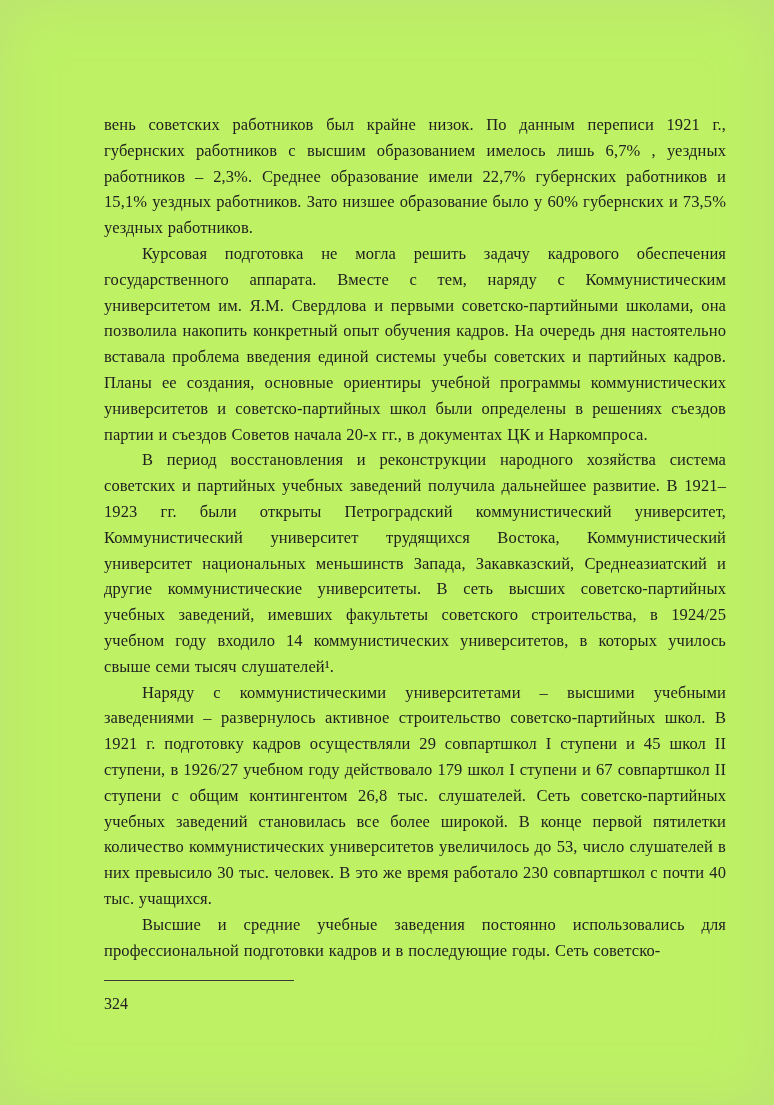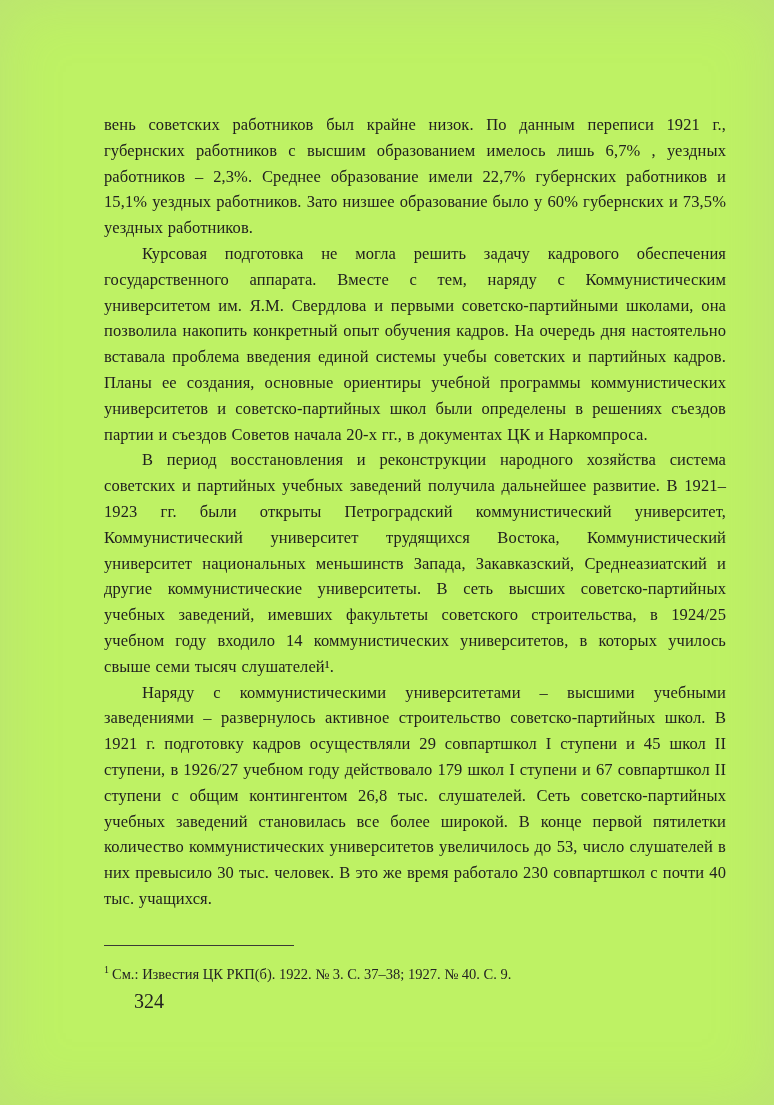--- a/index.html
+++ b/index.html
@@ -57,36 +57,35 @@
     font-size: 14.5px;
     line-height: 20px;
   }
   .footnote sup {
     font-size: 10px;
     vertical-align: super;
     margin-right: 3px;
   }
   .page-number {
     margin-top: 6px;
-    font-size: 20px;
+    font-size: 16px;
     color: #232220;
-    margin-left: 30px;
   }
 </style>
 </head>
 <body>
 
 <div class="sheet">
 
   <div class="text-block">
     <p class="para no-indent">вень советских работников был крайне низок. По данным переписи 1921 г., губернских работников с высшим образованием имелось лишь 6,7% , уездных работников – 2,3%. Среднее образование имели 22,7% губернских работников и 15,1% уездных работников. Зато низшее образование было у 60% губернских и 73,5% уездных работников.</p>
     <p class="para">Курсовая подготовка не могла решить задачу кадрового обеспечения государственного аппарата. Вместе с тем, наряду с Коммунистическим университетом им. Я.М. Свердлова и первыми советско-партийными школами, она позволила накопить конкретный опыт обучения кадров. На очередь дня настоятельно вставала проблема введения единой системы учебы советских и партийных кадров. Планы ее создания, основные ориентиры учебной программы коммунистических университетов и советско-партийных школ были определены в решениях съездов партии и съездов Советов начала 20-х гг., в документах ЦК и Наркомпроса.</p>
     <p class="para">В период восстановления и реконструкции народного хозяйства система советских и партийных учебных заведений получила дальнейшее развитие. В 1921–1923 гг. были открыты Петроградский коммунистический университет, Коммунистический университет трудящихся Востока, Коммунистический университет национальных меньшинств Запада, Закавказский, Среднеазиатский и другие коммунистические университеты. В сеть высших советско-партийных учебных заведений, имевших факультеты советского строительства, в 1924/25 учебном году входило 14 коммунистических университетов, в которых училось свыше семи тысяч слушателей¹.</p>
     <p class="para">Наряду с коммунистическими университетами – высшими учебными заведениями – развернулось активное строительство советско-партийных школ. В 1921 г. подготовку кадров осуществляли 29 совпартшкол I ступени и 45 школ II ступени, в 1926/27 учебном году действовало 179 школ I ступени и 67 совпартшкол II ступени с общим контингентом 26,8 тыс. слушателей. Сеть советско-партийных учебных заведений становилась все более широкой. В конце первой пятилетки количество коммунистических университетов увеличилось до 53, число слушателей в них превысило 30 тыс. человек. В это же время работало 230 совпартшкол с почти 40 тыс. учащихся.</p>
+    <p class="para">Высшие и средние учебные заведения постоянно использовались для профессиональной подготовки кадров и в последующие годы. Сеть советско-</p>
   </div>
 
   <div class="footnote-area">
     <div class="footnote-rule"></div>
-    <p class="footnote"><sup>1</sup><span>См.: Известия ЦК РКП(б). 1922. № 3. С. 37–38; 1927. № 40. С. 9.</span></p>
     <div class="page-number">324</div>
   </div>
 
 </div>
 
 </body></html>

